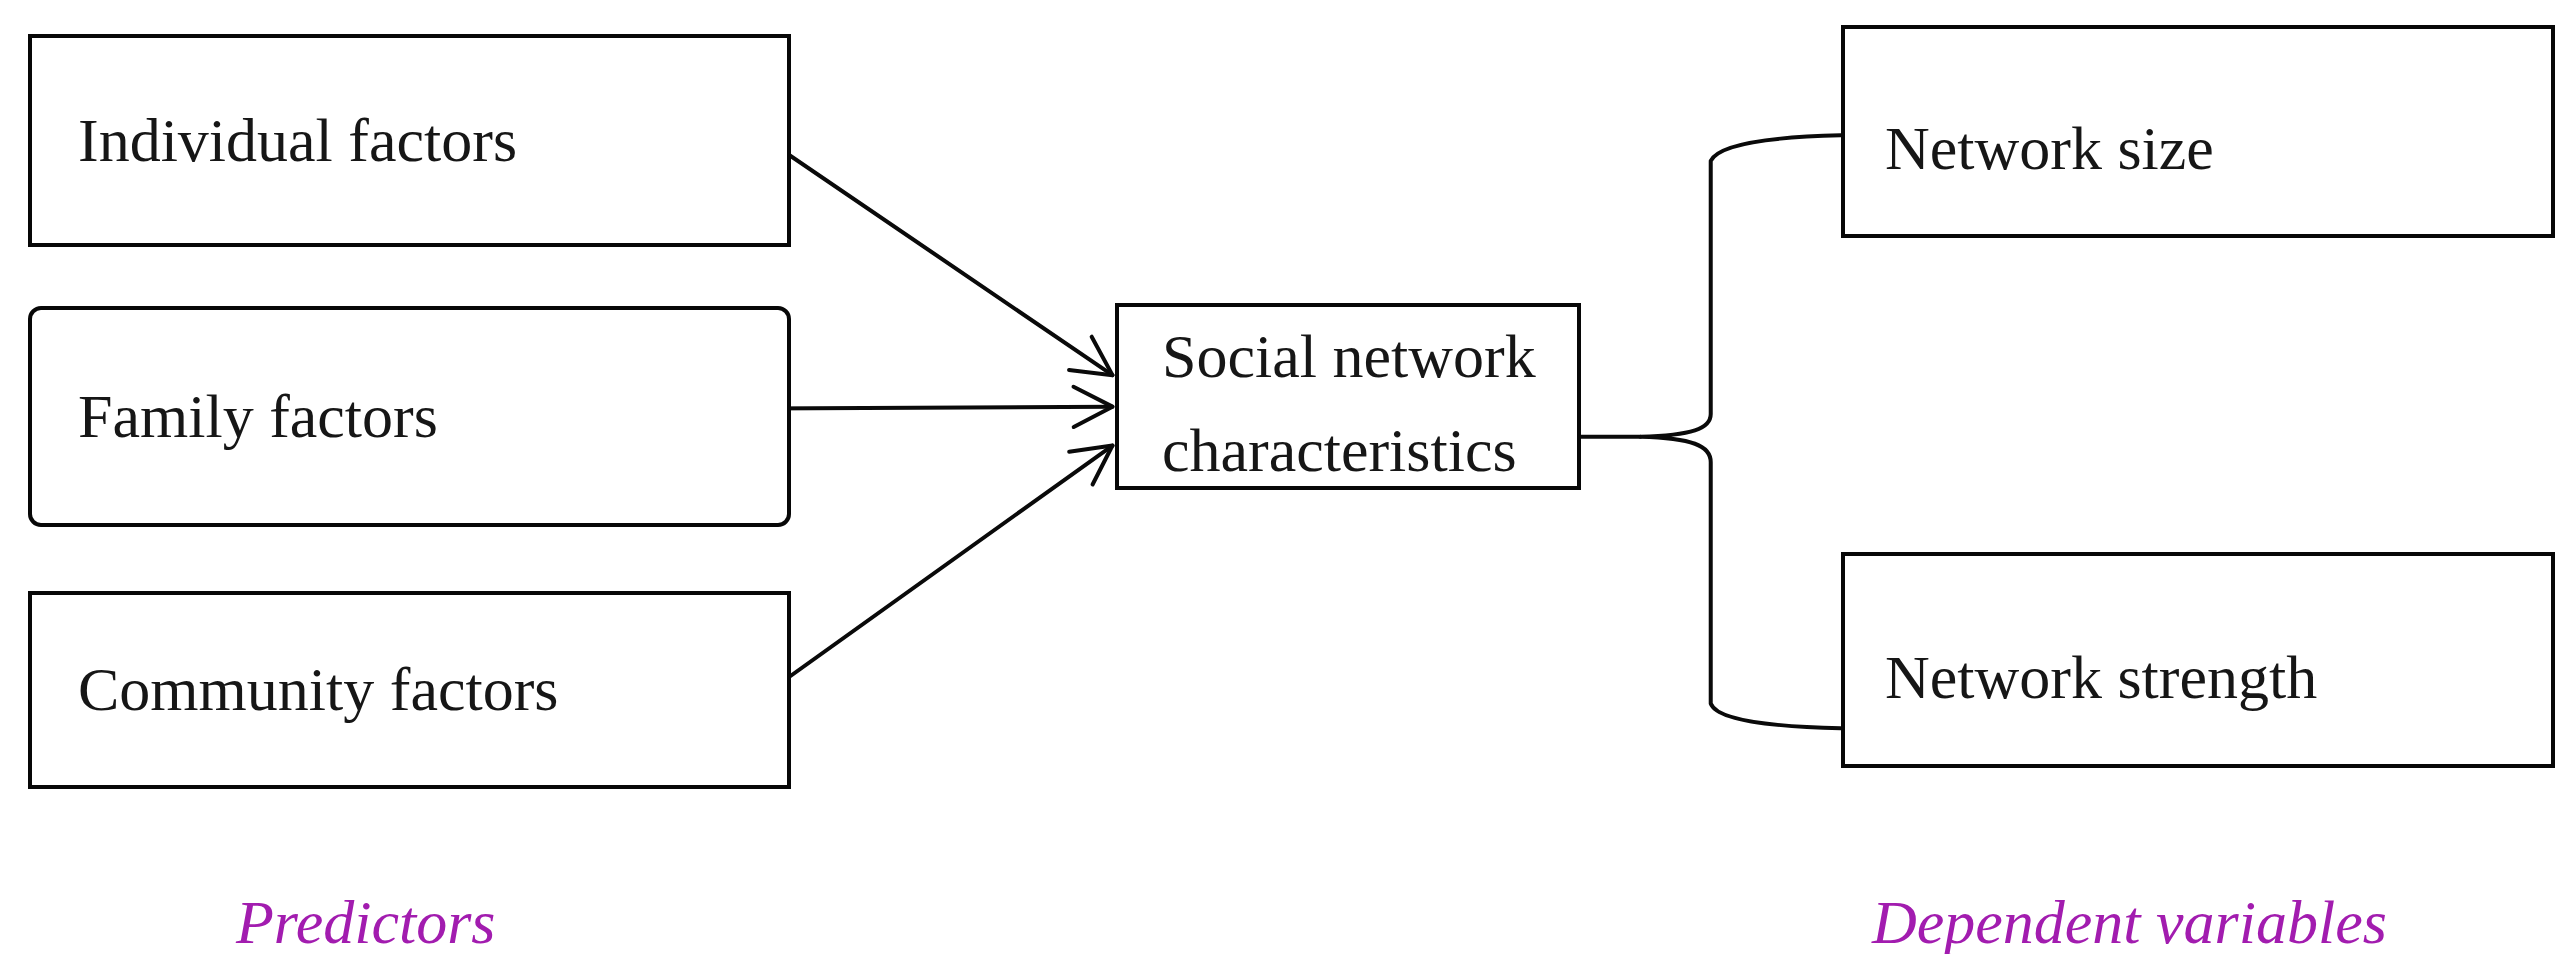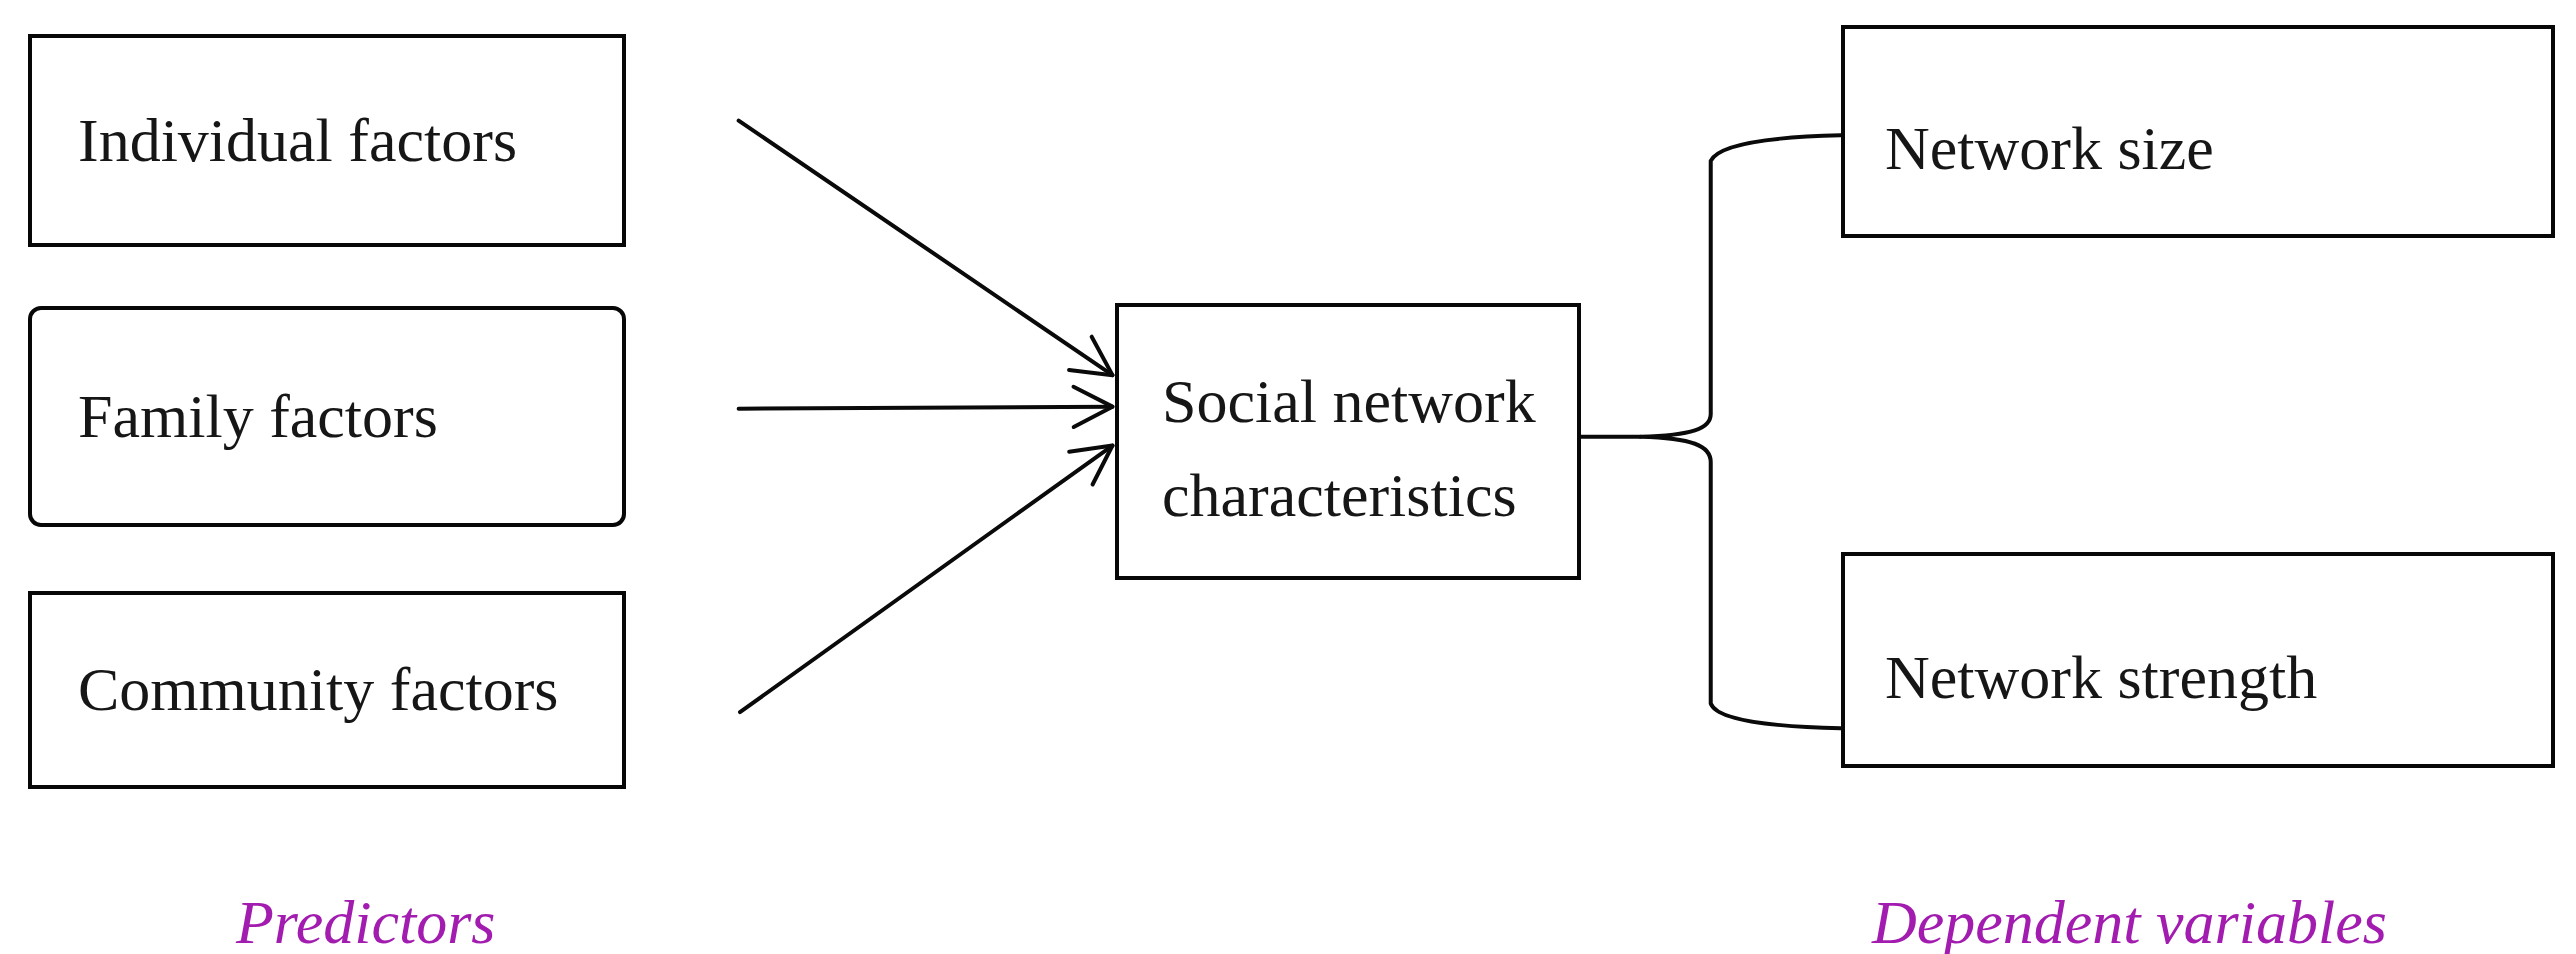--- a/index.html
+++ b/index.html
@@ -39,27 +39,27 @@
     display: flex;
     align-items: center;
     z-index: 1;
     color: #161616;
     font-size: 62px;
     line-height: 1.25;
     white-space: nowrap;
   }
   .dbox .lbl { display: block; }
   
-  .box-left   { left: 28px;   width: 598px; padding-left: 46px; }
+  .box-left   { left: 28px;   width: 763px; padding-left: 46px; }
   #box-individual { top: 34px;  height: 213px; }
   #box-family     { top: 306px; height: 221px; border-radius: 13px; }
   #box-community  { top: 591px; height: 198px; }
   
   #box-social {
-    left: 1115px; top: 303px; width: 466px; height: 277px;
+    left: 1115px; top: 303px; width: 466px; height: 187px;
     padding-left: 43px; padding-top: 13.4px;
     line-height: 1.52;
   }
   
   .box-right  { left: 1841px; width: 714px; padding-left: 40px; padding-top: 35px; }
   #box-size          { top: 25px;  height: 213px; }
   #box-heterogeneity { top: 303px; height: 213px; }
   #box-strength      { top: 552px; height: 216px; }
   
   .caption {

